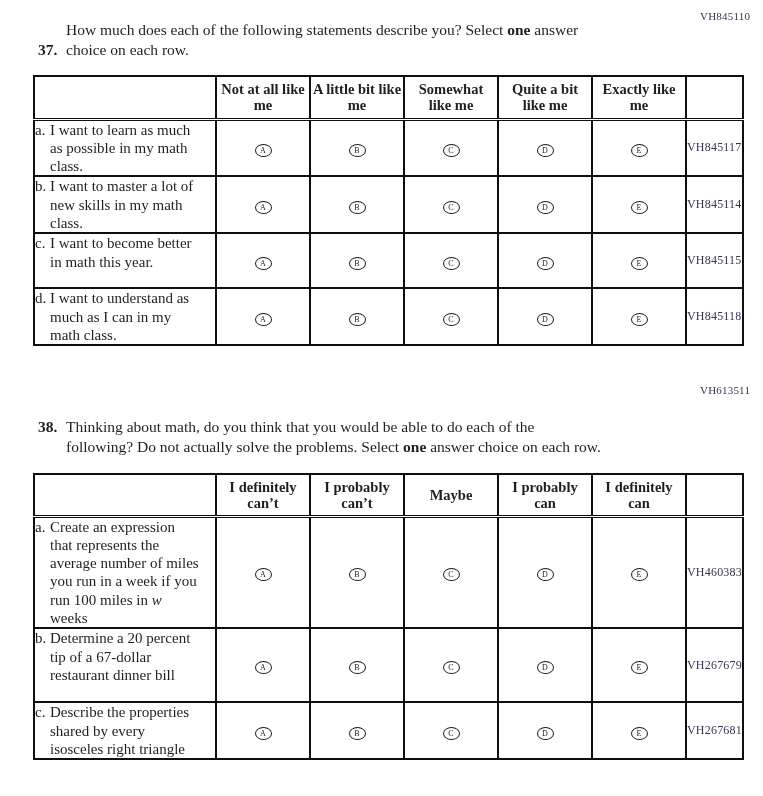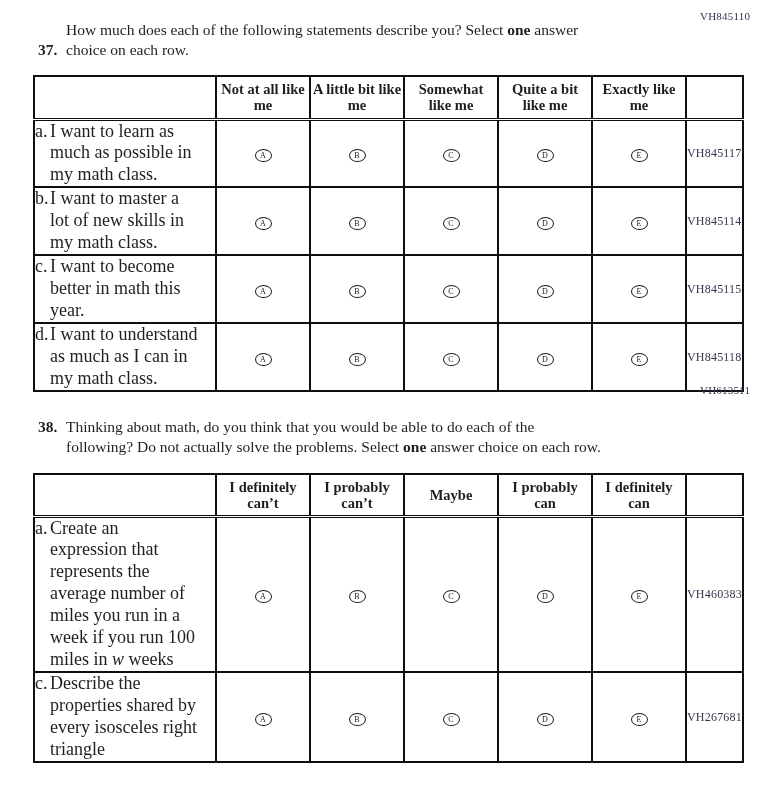--- a/index.html
+++ b/index.html
@@ -36,21 +36,21 @@
   }
   .t1 thead tr { height:43px; }
   .t2 thead tr { height:42px; }
   .t1 tbody tr { height:55px; }
   .t2 tbody tr.ra { height:111px; }
   .t2 tbody tr.rb { height:74px; }
   .t2 tbody tr.rc { height:56px; }
 
   td.labelcell {
     vertical-align:top; padding:3px 2px 3px 12px;
-    font-size:18px; line-height:1.22;
+    font-size:15px; line-height:1.22;
   }
   .marker { display:inline-block; width:15px; vertical-align:top; }
   .rltext { display:inline-block; width:149px; vertical-align:top; }
 
   td.opt { text-align:center; vertical-align:middle; }
   .bubble {
     display:inline-block; width:15px; height:11px;
     border:1px solid #1c1c1c; border-radius:50%;
     font-size:8px; line-height:11px; text-align:center; color:#1c1c1c;
   }
@@ -162,20 +162,29 @@
   <tbody>
     <tr class="ra">
       <td class="labelcell"><span class="marker">a.</span><span class="rltext">Create an expression that represents the average number of miles you run in a week if you run 100 miles in <i>w</i> weeks</span></td>
       <td class="opt"><span class="bubble">A</span></td>
         <td class="opt"><span class="bubble">B</span></td>
         <td class="opt"><span class="bubble">C</span></td>
         <td class="opt"><span class="bubble">D</span></td>
         <td class="opt"><span class="bubble">E</span></td>
         <td class="codecell">VH460383</td>
     </tr>
+    <tr class="rb">
+      <td class="labelcell"><span class="marker">b.</span><span class="rltext">Determine a 20 percent tip of a 67-dollar restaurant dinner bill</span></td>
+      <td class="opt"><span class="bubble">A</span></td>
+        <td class="opt"><span class="bubble">B</span></td>
+        <td class="opt"><span class="bubble">C</span></td>
+        <td class="opt"><span class="bubble">D</span></td>
+        <td class="opt"><span class="bubble">E</span></td>
+        <td class="codecell">VH267679</td>
+    </tr>
     <tr class="rc">
       <td class="labelcell"><span class="marker">c.</span><span class="rltext">Describe the properties shared by every isosceles right triangle</span></td>
       <td class="opt"><span class="bubble">A</span></td>
         <td class="opt"><span class="bubble">B</span></td>
         <td class="opt"><span class="bubble">C</span></td>
         <td class="opt"><span class="bubble">D</span></td>
         <td class="opt"><span class="bubble">E</span></td>
         <td class="codecell">VH267681</td>
     </tr>
   </tbody>

